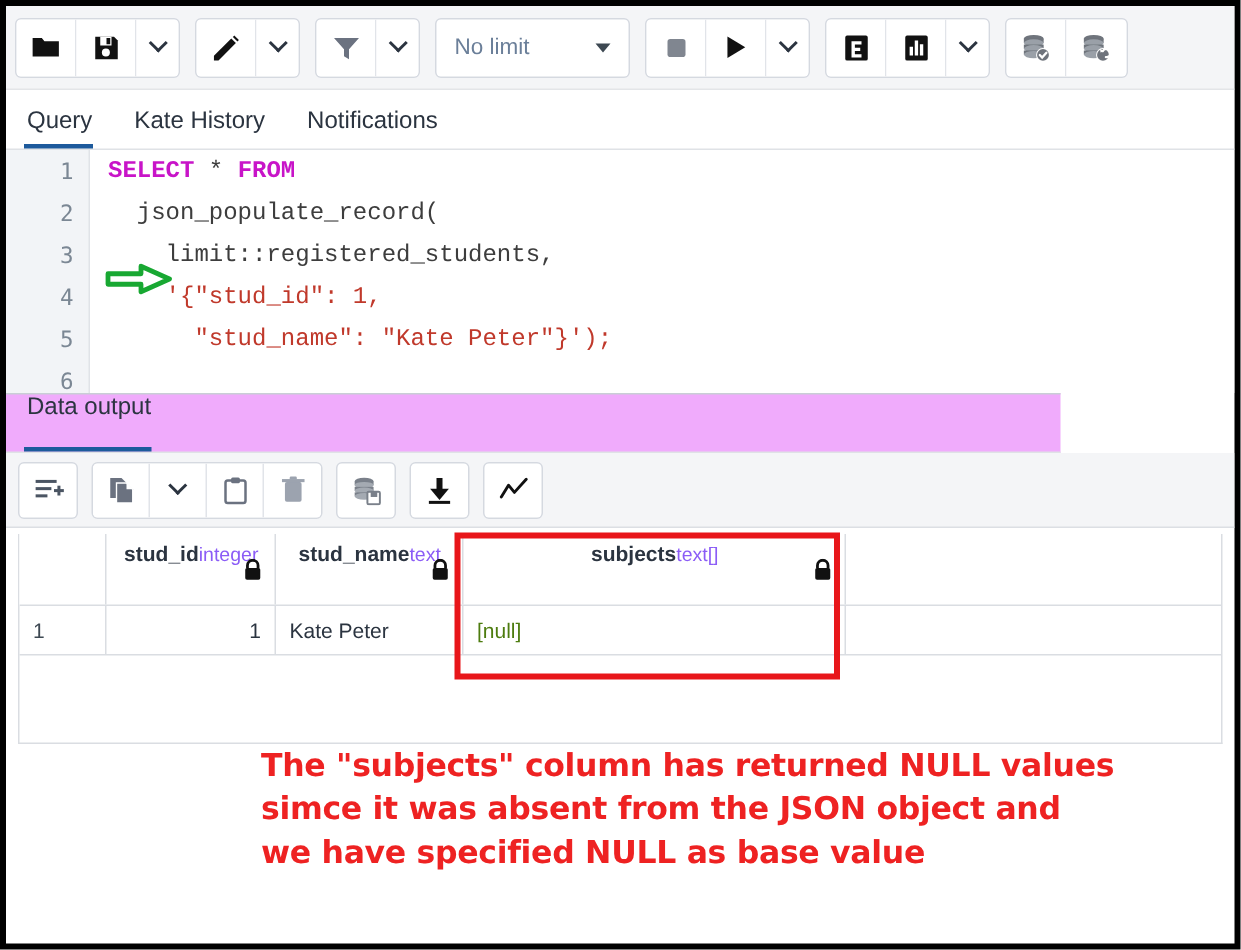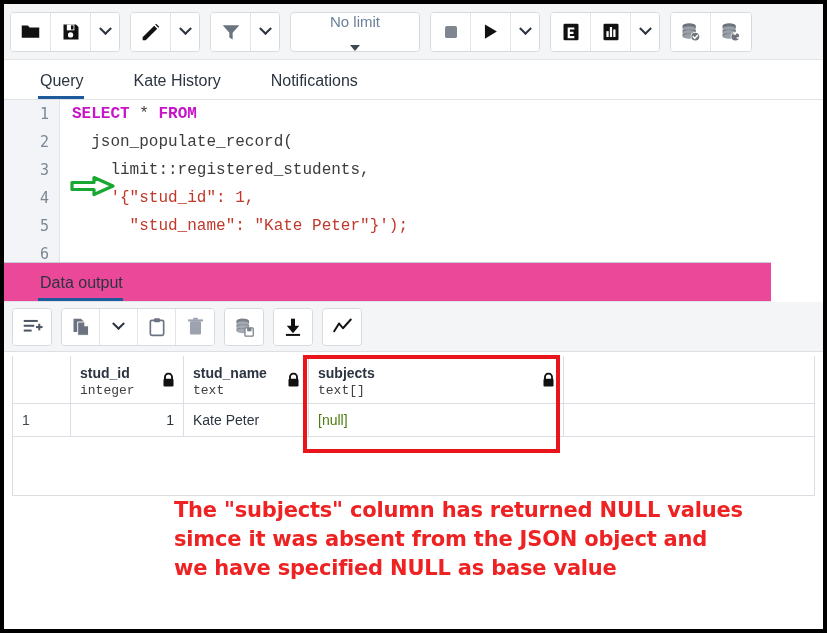--- a/index.html
+++ b/index.html
@@ -51,21 +51,21 @@
     height: 38px;
     background: #ffffff;
     border: none;
     border-right: 1px solid #e1e4e9;
     display: flex;
     align-items: center;
     justify-content: center;
     cursor: pointer;
     padding: 0 6px;
   }
-  .tbtn:last-child { border-right: none; flex-direction: column; }
+  .tbtn:last-child { border-right: none; }
   .tbtn.caret { min-width: 28px; }
   .tbtn.wide { min-width: 128px; justify-content: space-between; padding: 0 12px; }
 
   .nolimit-text {
     font-size: 15px;
     color: #6b7f99;
     font-family: "Liberation Sans", sans-serif;
   }
 
   .caret-glyph {
@@ -95,21 +95,20 @@
     align-items: flex-end;
     padding-left: 12px;
   }
   .tab {
     font-size: 16px;
     color: #2b3440;
     padding: 0 12px 9px 2px;
     margin-right: 14px;
     cursor: pointer;
     position: relative;
-    margin-left: 22px;
   }
   .tab.active::after {
     content: "";
     position: absolute;
     left: 0; right: 12px; bottom: 0;
     height: 3px;
     background: #1d5a9c;
   }
 
   
@@ -164,27 +163,26 @@
     top: 171px;
     width: 46px;
     height: 22px;
     z-index: 5;
   }
 
   
   .out-tabbar {
     position: absolute;
     left: 0; top: 258px;
-    width: 767px;
+    width: 703px;
     height: 40px;
-    background: #ec4899;
+    background: #f0abfc;
     border-top: 1px solid #c9ced6;
     border-bottom: 1px solid #dfe2e6;
     display: flex;
-    align-items: flex-end;
     padding-left: 12px;
   }
   .out-tabbar .tab { font-size: 16px; }
 
   .out-toolbar {
     position: absolute;
     left: 0; top: 298px;
     width: 819px;
     height: 50px;
     background: #f4f5f7;
@@ -210,36 +208,35 @@
   .grid-head {
     display: flex;
     height: 48px;
     border-bottom: 1px solid #dadde2;
     background: #ffffff;
   }
   .gh {
     border-right: 1px solid #dadde2;
     padding: 5px 8px 0 9px;
     display: flex;
-    flex-direction: column;
+    flex-direction: row;
     justify-content: center;
     position: relative;
     cursor: pointer;
   }
   .gh .cname {
     font-size: 14px;
     font-weight: bold;
     color: #2b3440;
     line-height: 17px;
   }
   .gh .ctype {
     font-size: 13px;
-    color: #404040;
+    color: #8b5cf6;
     line-height: 17px;
-    font-family: Liberation Mono, monospace;
   }
   .lock {
     position: absolute;
     right: 8px;
     top: 50%;
     transform: translateY(-50%);
   }
   .grid-row {
     display: flex;
     height: 33px;

